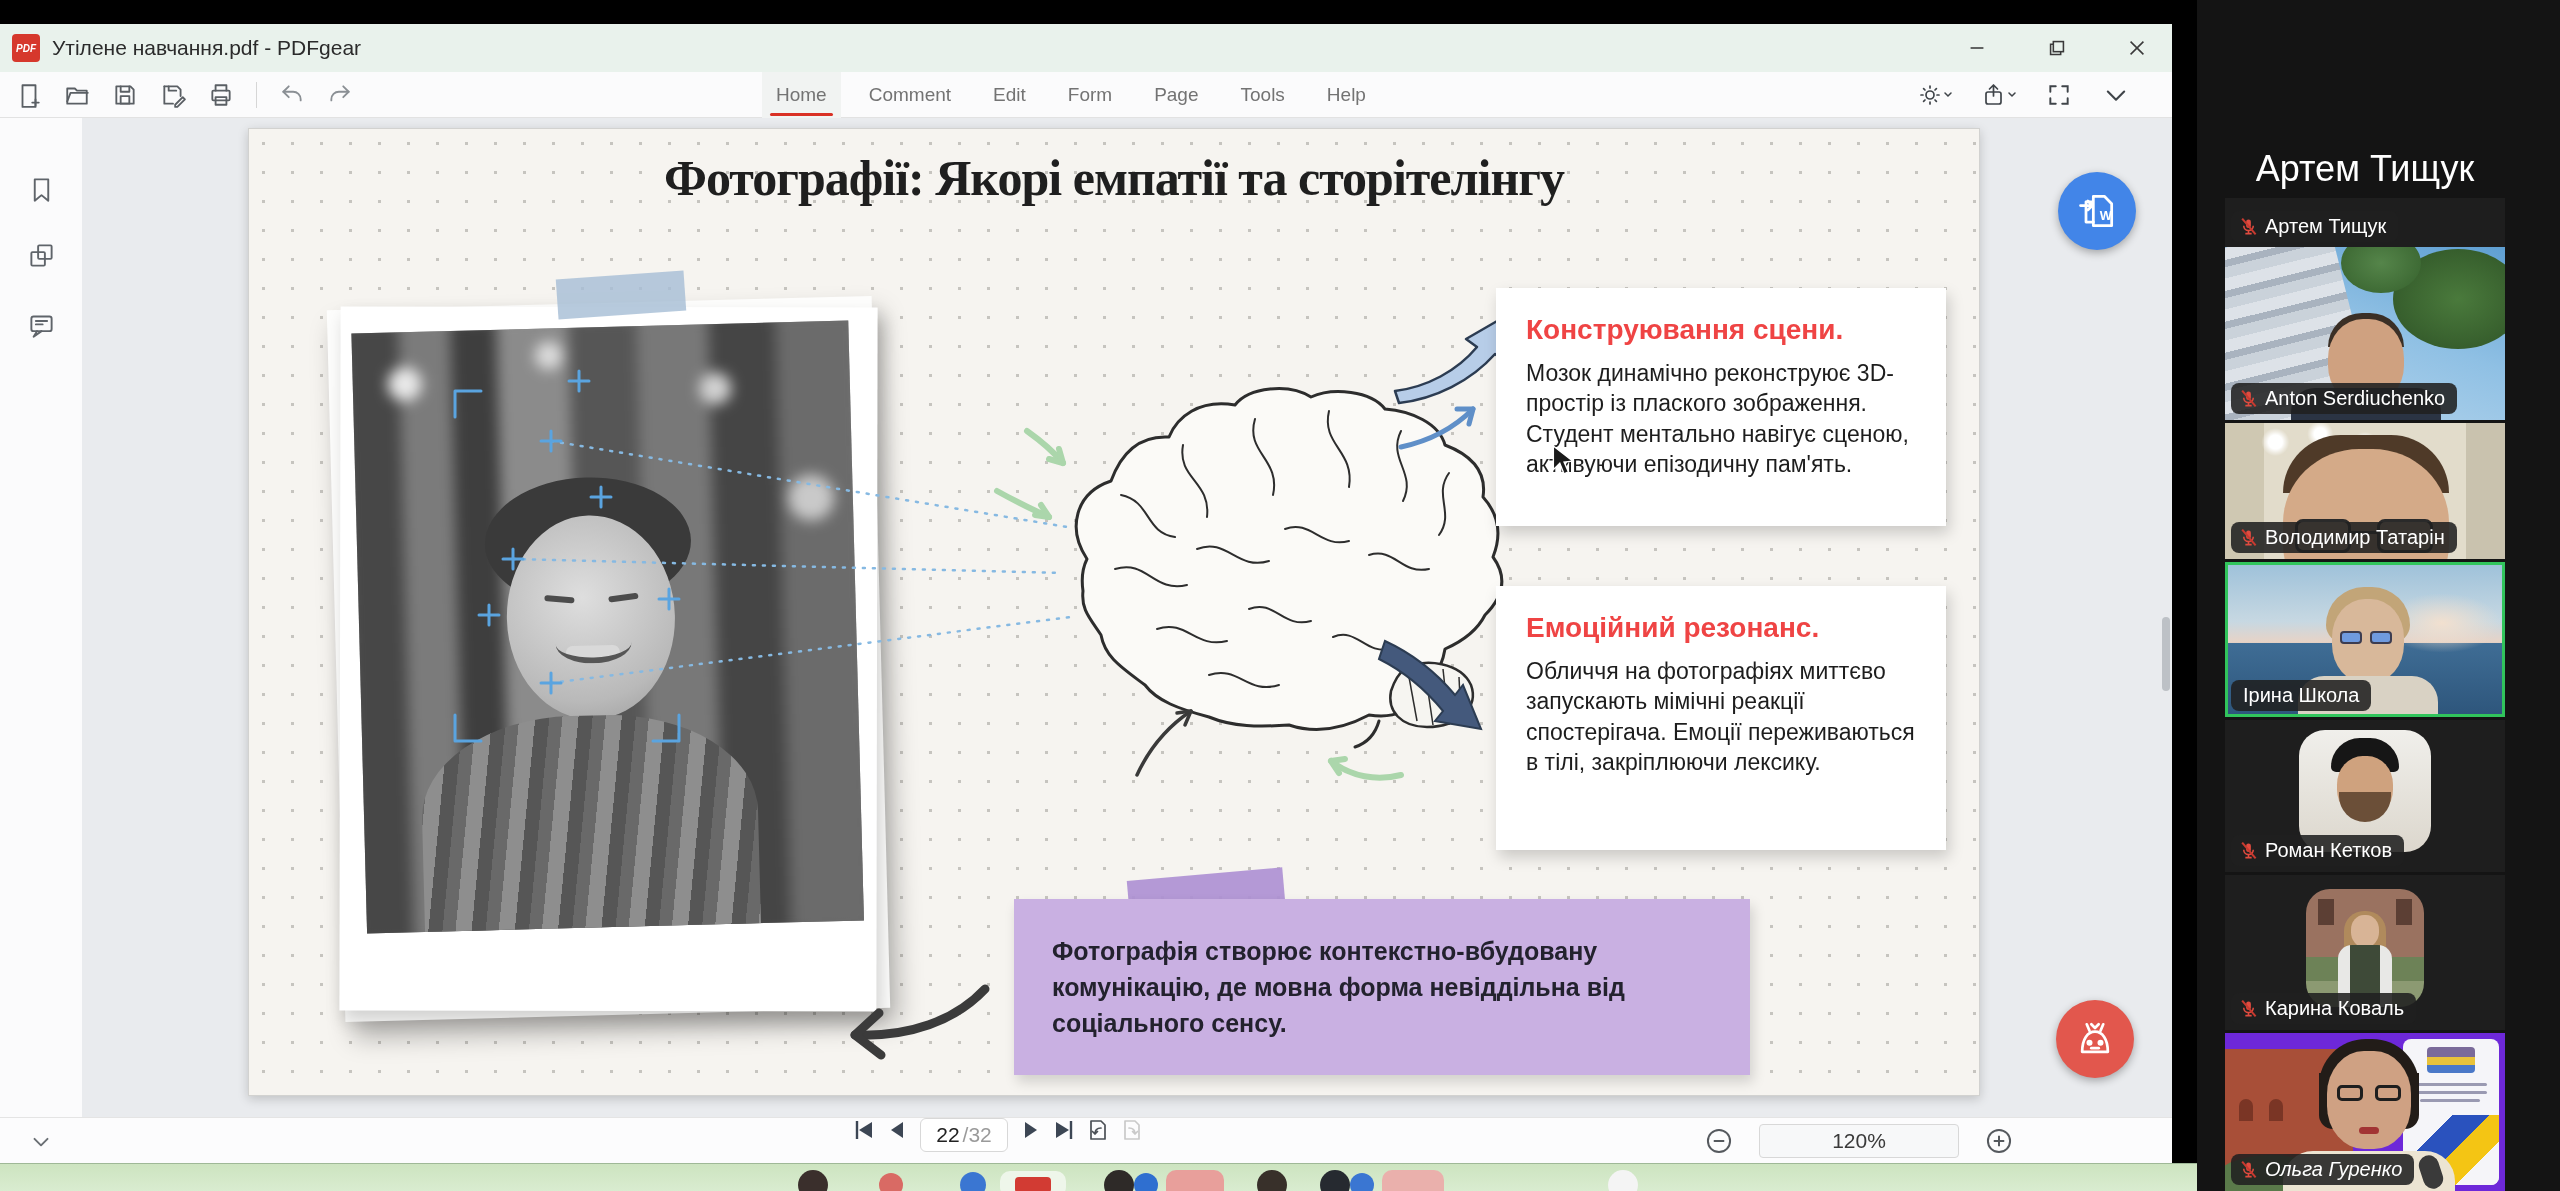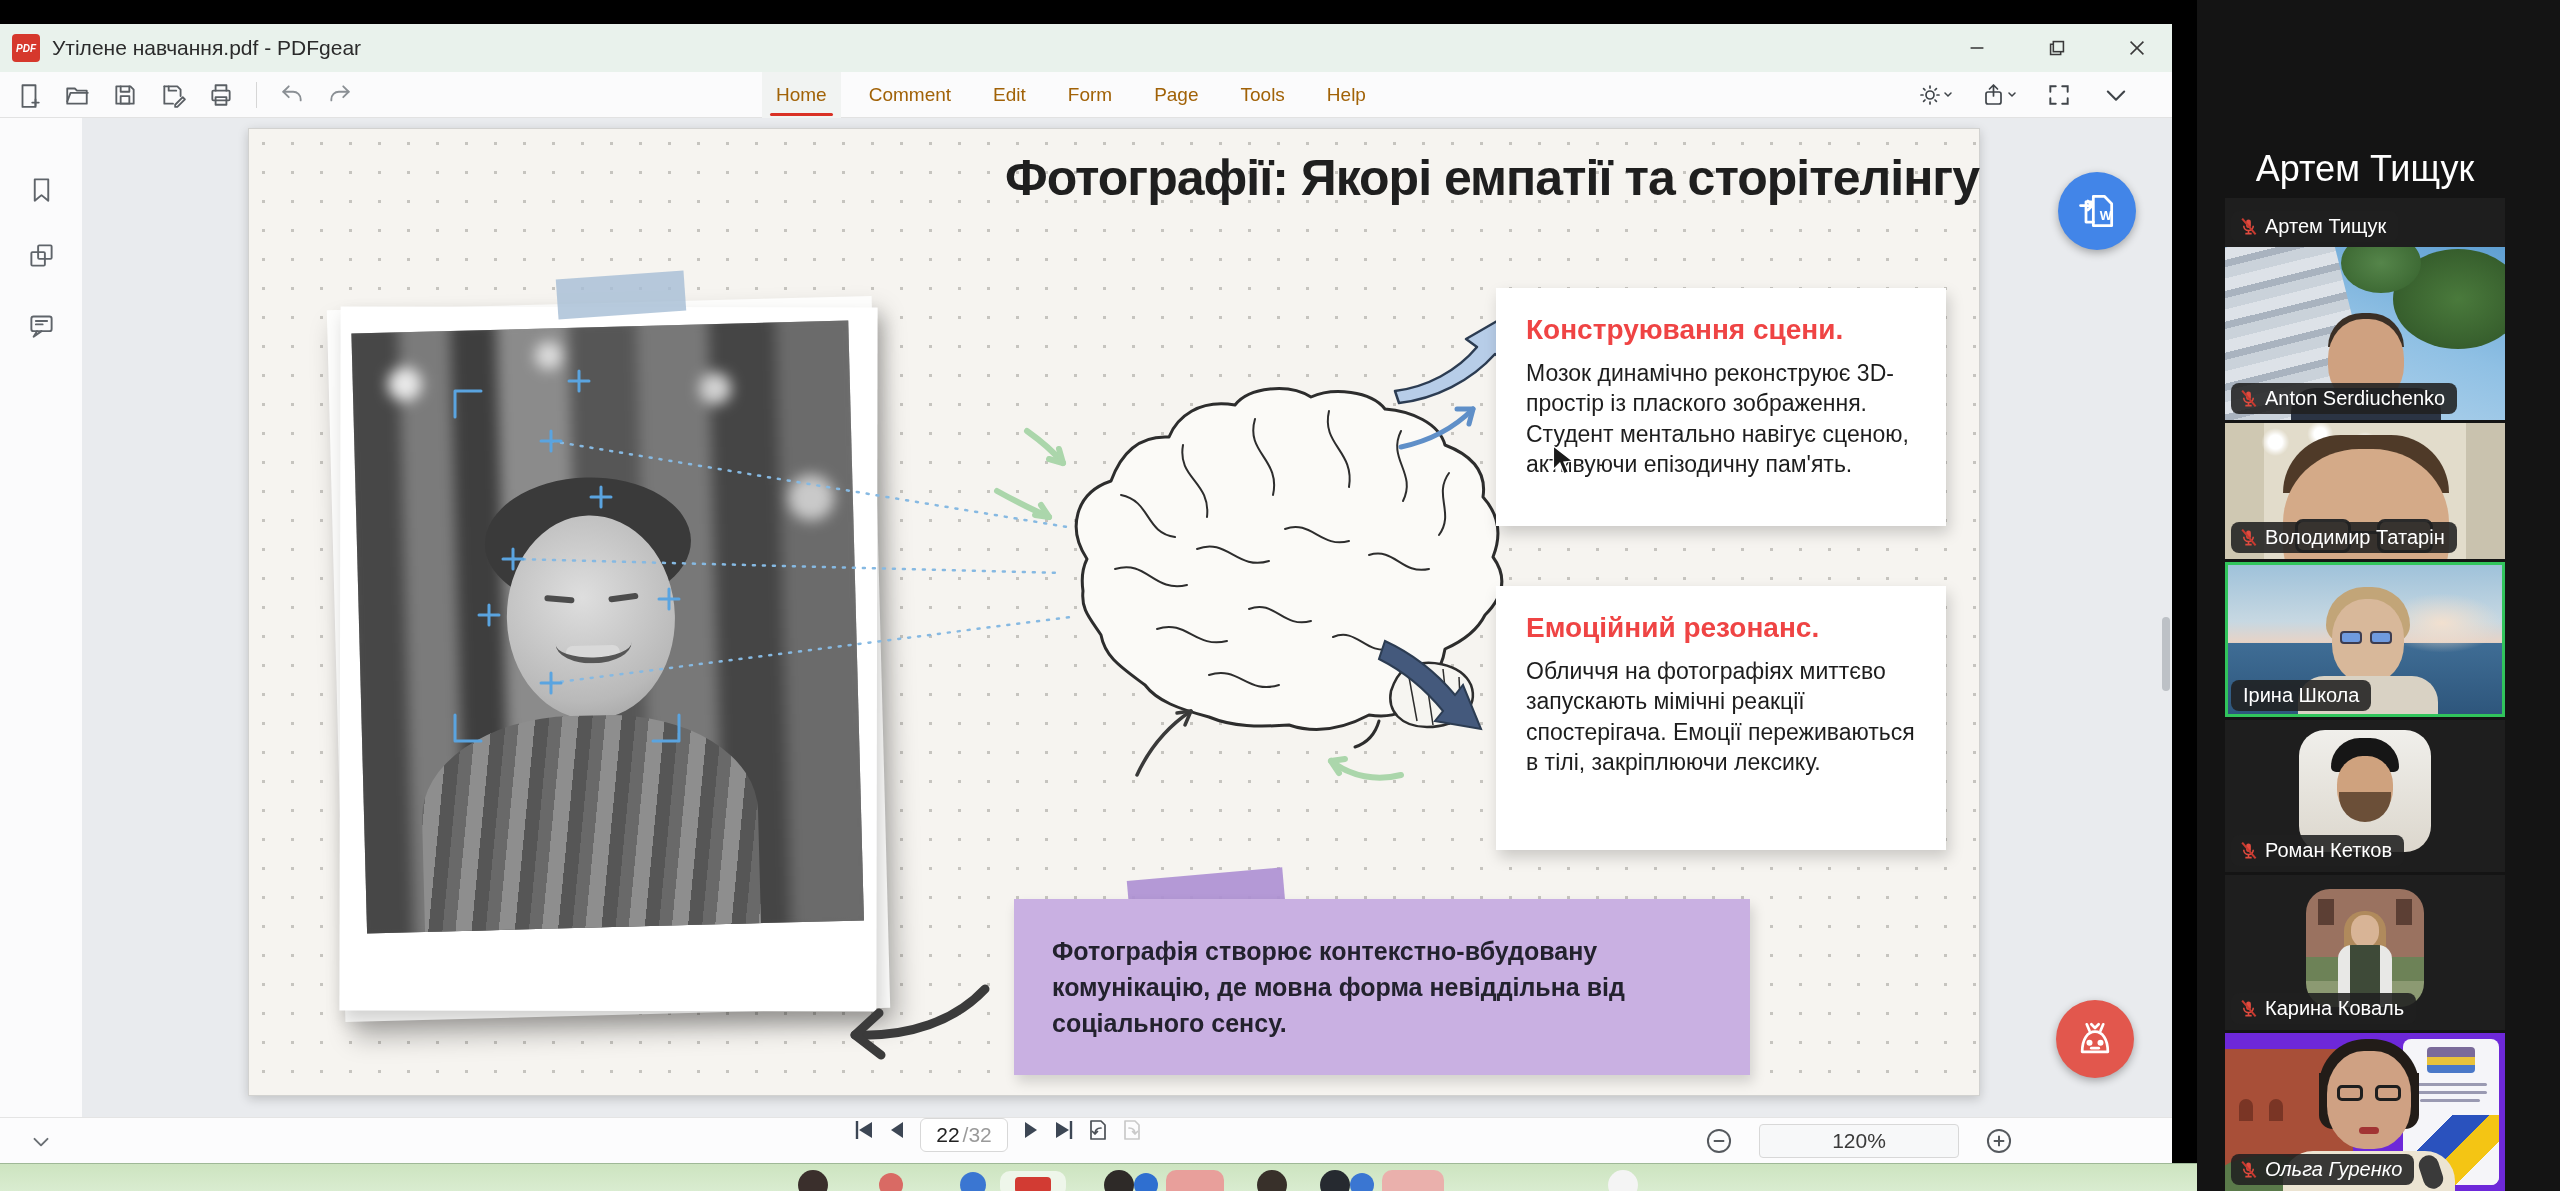--- a/index.html
+++ b/index.html
@@ -12,36 +12,36 @@
   .titlebar { position:relative; height:48px; background:#e9f2ec; display:flex; align-items:center; padding-left:12px; }
   .pdf-logo { width:28px; height:28px; background:#d6382c; border-radius:4px; color:#fff; font-size:10px; font-weight:bold; display:flex; align-items:center; justify-content:center; font-style:italic; }
   .title-text { margin-left:12px; font-size:21px; color:#2b2b2b; }
   .win-controls { position:absolute; right:24px; top:0; height:48px; display:flex; align-items:center; gap:58px; }
   .win-btn svg { display:block; }
 
   .toolbar { position:absolute; left:0; top:48px; width:100%; height:46px; background:#fbfbfc; border-bottom:1px solid #e2e2e2; }
   .tb-left { position:absolute; left:16px; top:0; height:46px; display:flex; align-items:center; gap:22px; }
   .tb-divider { width:1px; height:26px; background:#d6d6d6; }
   .menu { position:absolute; left:762px; top:0; height:46px; display:flex; align-items:stretch; gap:14px; }
-  .menu-item { display:flex; align-items:center; padding:0 14px; font-size:19px; color:#a16207; position:relative; cursor:default; }
+  .menu-item { display:flex; align-items:center; padding:0 14px; font-size:19px; color:#737373; position:relative; cursor:default; }
   .menu-item.active { background:#f1f3f2; }
   .menu-item.active::after { content:""; position:absolute; left:8px; right:8px; bottom:2px; height:3px; background:#d93025; border-radius:2px; }
   .tb-right { position:absolute; right:42px; top:0; height:46px; display:flex; align-items:center; gap:30px; }
   .ico-btn { display:flex; align-items:center; }
 
   .left-rail { position:absolute; left:0; top:94px; width:82px; bottom:46px; background:#fbfbfc; }
   .rail-ico { position:absolute; left:28px; }
 
   .doc-area { position:absolute; left:82px; right:0; top:94px; bottom:46px; background:#e9ebee; overflow:hidden; }
 
   
   .slide { position:absolute; left:166px; top:10px; width:1732px; height:968px; background:#f6f4f0;
            border:1px solid #d2d2d0; box-shadow:0 3px 10px rgba(0,0,0,.18);
            background-image:radial-gradient(circle,#c6c4bf 1.5px, transparent 2px); background-size:29px 29px; }
-  .slide-title { position:absolute; left:0; top:20px; width:100%; text-align:right; font-size:50px; font-weight:bold; color:#1f1f1f; letter-spacing:-1px; }
+  .slide-title { position:absolute; left:0; top:20px; width:100%; text-align:center; font-size:50px; font-weight:bold; color:#1f1f1f; letter-spacing:-1px;font-family:Liberation Serif, serif; }
 
   .polaroid { position:absolute; left:87px; top:174px; width:545px; height:712px; background:#fdfdfc;
               padding:24px 24px 88px 24px; transform:rotate(-1.5deg);
               box-shadow:8px 16px 26px rgba(0,0,0,.28); }
   .polaroid::after { content:""; position:absolute; inset:4px; background:#fff; transform:rotate(1.6deg); z-index:-1; box-shadow:4px 10px 18px rgba(0,0,0,.18); }
   .photo { position:relative; width:100%; height:100%; overflow:hidden;
            background:linear-gradient(180deg,#8f8f8f 0%,#ababab 25%,#8c8c8c 55%,#5f5f5f 100%); }
   .market-blur { position:absolute; inset:-10px; filter:blur(7px);
     background:
       radial-gradient(circle at 12% 10%, #e9e9e9 0 16px, transparent 18px),

